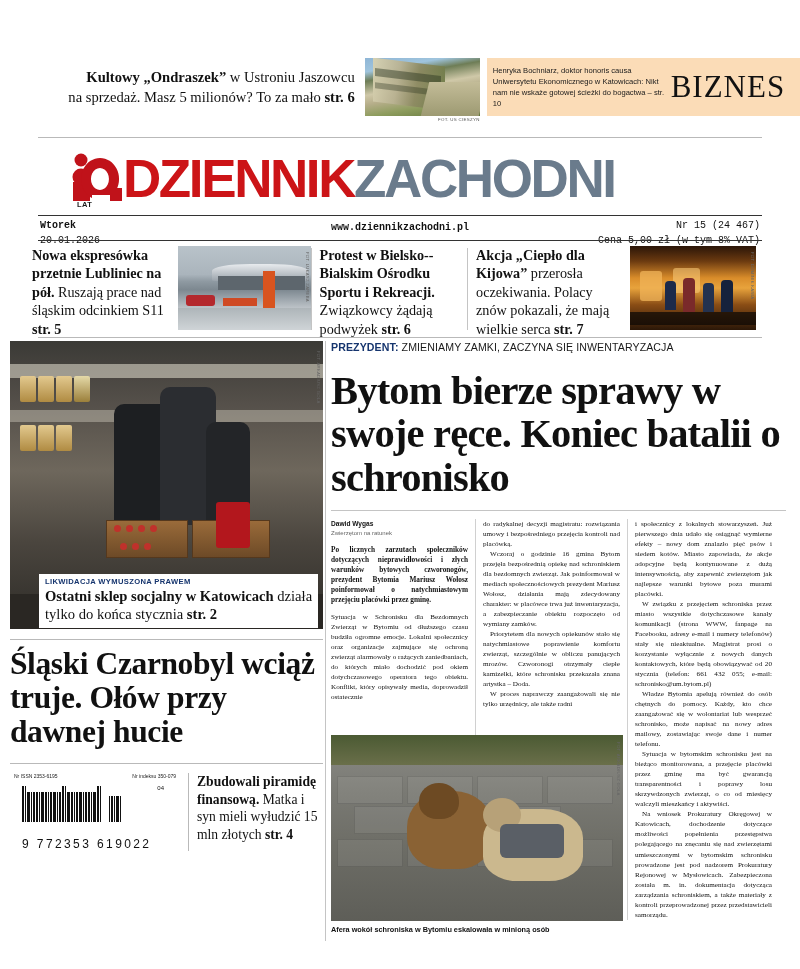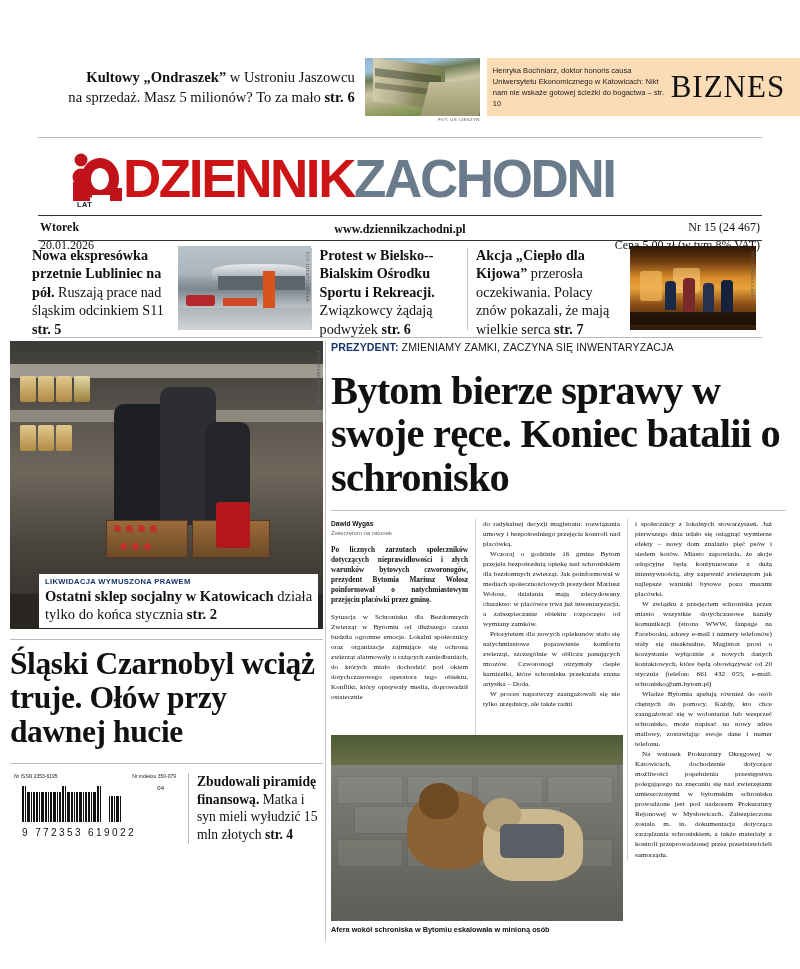--- a/index.html
+++ b/index.html
@@ -32,21 +32,21 @@
   .anniv{position:absolute;left:57px;top:6px;width:60px;height:58px;}
   .anniv svg{display:block;}
   .anniv-lat{position:absolute;left:64px;top:54px;font-family:"Liberation Sans",sans-serif;font-size:7.5px;font-weight:bold;color:#1a1a1a;letter-spacing:.4px;}
   .mh-title{position:absolute;left:110px;top:4px;font-family:"Liberation Sans",sans-serif;font-weight:bold;
      font-size:53px;letter-spacing:-2.4px;line-height:58px;white-space:nowrap;}
   .mh-red{color:#cc1417;}
   .mh-gray{color:#6a7b8c;}
 
   .date-rule-a{position:absolute;left:38px;top:215px;width:724px;height:1.4px;background:#333;}
   .date-rule-b{position:absolute;left:38px;top:240px;width:724px;height:1px;background:#333;}
-  .dateline{position:absolute;left:38px;top:216px;width:724px;height:24px;font-family:Liberation Serif, serif;font-size:12px;color:#111;}
+  .dateline{position:absolute;left:38px;top:216px;width:724px;height:24px;font-family:Liberation Mono, monospace;font-size:10px;color:#111;}
   .dl-left{position:absolute;left:2px;top:2px;line-height:1.5;}
   .dl-left .d1{font-weight:bold;}
   .dl-mid{position:absolute;left:0;right:0;top:6px;text-align:center;font-weight:bold;}
   .dl-right{position:absolute;right:2px;top:2px;text-align:right;line-height:1.5;}
 
   
   .teasers{position:absolute;left:32px;top:246px;width:724px;height:86px;display:flex;}
   .ts{position:relative;}
   .ts-txt{font-size:14.2px;line-height:1.30;padding-right:8px;}
   .ts-txt b{font-weight:bold;}
@@ -97,21 +97,21 @@
   .big2-lede{margin-top:11px;font-size:14.3px;line-height:1.33;}
   .big2-lede b{font-weight:bold;}
 
   .rule-l2{width:313px;height:1px;background:#b9b9b9;margin-top:14px;}
 
   .footrow{display:flex;margin-top:9px;}
   .issn-box{width:170px;position:relative;}
   .issn-line{display:flex;justify-content:space-between;font-family:"Liberation Sans",sans-serif;font-size:5px;color:#222;padding:0 4px 0 4px;}
   .barcode{margin-top:5px;display:flex;align-items:flex-end;gap:1px;padding-left:12px;height:38px;}
   .bc{background:#111;}
-  .bcnum{font-family:"Liberation Sans",sans-serif;font-size:10px;letter-spacing:2.4px;padding-left:12px;margin-top:5px;color:#111;}
+  .bcnum{font-family:"Liberation Sans",sans-serif;font-size:12px;letter-spacing:2.4px;padding-left:12px;margin-top:15px;color:#111;}
   .bc04{position:absolute;right:16px;top:12px;font-family:"Liberation Sans",sans-serif;font-size:6px;}
   .foot-sep{width:1px;background:#b9b9b9;margin:0 8px;}
   .foot-txt{flex:1;font-size:13.6px;line-height:1.3;}
   .foot-txt b{font-weight:bold;}
 
   
   .rightcol{position:absolute;left:331px;top:341px;width:455px;}
   .vline-main{position:absolute;left:325px;top:341px;width:1px;height:600px;background:#c4c4c4;}
   .lead-kicker{font-family:"Liberation Sans",sans-serif;font-size:10.6px;letter-spacing:.1px;color:#1a1a1a;margin-bottom:16px;}
   .lead-kicker b{color:#16356e;font-weight:bold;}
@@ -351,20 +351,21 @@
         <p class="first">do radykalnej decyzji magistratu: rozwiązania umowy i bezpośredniego przejęcia kontroli nad placówką.</p>
         <p>Wczoraj o godzinie 16 gmina Bytom przejęła bezpośrednią opiekę nad schroniskiem dla bezdomnych zwierząt. Jak poinformował w mediach społecznościowych prezydent Mariusz Wołosz, działania mają zdecydowany charakter: w placówce trwa już inwentaryzacja, a zabezpieczanie obiektu rozpoczęto od wymiany zamków.</p>
         <p>Priorytetem dla nowych opiekunów stało się natychmiastowe poprawienie komfortu zwierząt, szczególnie w obliczu panujących mrozów. Czworonogi otrzymały ciepłe kamizelki, które schronisku przekazała znana artystka – Doda.</p>
         <p>W proces naprawczy zaangażowali się nie tylko urzędnicy, ale także radni</p>
       </div>
       <div class="colsep"></div>
       <div class="col">
         <p class="first">i społecznicy z lokalnych stowarzyszeń. Już pierwszego dnia udało się osiągnąć wymierne efekty – nowy dom znalazło pięć psów i siedem kotów. Miasto zapowiada, że akcje adopcyjne będą kontynuowane z dużą intensywnością, aby zapewnić zwierzętom jak najlepsze warunki bytowe poza murami placówki.</p>
         <p>W związku z przejęciem schroniska przez miasto wszystkie dotychczasowe kanały komunikacji (strona WWW, fanpage na Facebooku, adresy e-mail i numery telefonów) stały się nieaktualne. Magistrat prosi o korzystanie wyłącznie z nowych danych kontaktowych, które będą obowiązywać od 20 stycznia (telefon: 661 432 055; e-mail: schronisko@um.bytom.pl)</p>
         <p>Władze Bytomia apelują również do osób chętnych do pomocy. Każdy, kto chce zaangażować się w wolontariat lub wesprzeć schronisko, może napisać na nowy adres mailowy, zostawiając swoje dane i numer telefonu.</p>
+        <p>Sytuacja w bytomskim schronisku jest na bieżąco monitorowana, a przejęcie placówki przez gminę ma być gwarancją transparentności i poprawy losu skrzywdzonych zwierząt, o co od miesięcy walczyli mieszkańcy i aktywiści.</p>
         <p>Na wniosek Prokuratury Okręgowej w Katowicach, dochodzenie dotyczące możliwości popełnienia przestępstwa polegającego na znęcaniu się nad zwierzętami umieszczonymi w bytomskim schronisku prowadzone jest pod nadzorem Prokuratury Rejonowej w Mysłowicach. Zabezpieczona została m. in. dokumentacja dotycząca zarządzania schroniskiem, a także materiały z kontroli przeprowadzonej przez przedstawicieli samorządu.</p>
       </div>
     </div>
   </div>
 
   <div class="dogphoto">
     <div class="dp-grass"></div>
     <div class="dp-brick" style="left:2%;top:22%;width:22%;height:14%"></div>
     <div class="dp-brick" style="left:26%;top:22%;width:22%;height:14%"></div>
     <div class="dp-brick" style="left:50%;top:22%;width:22%;height:14%"></div>

